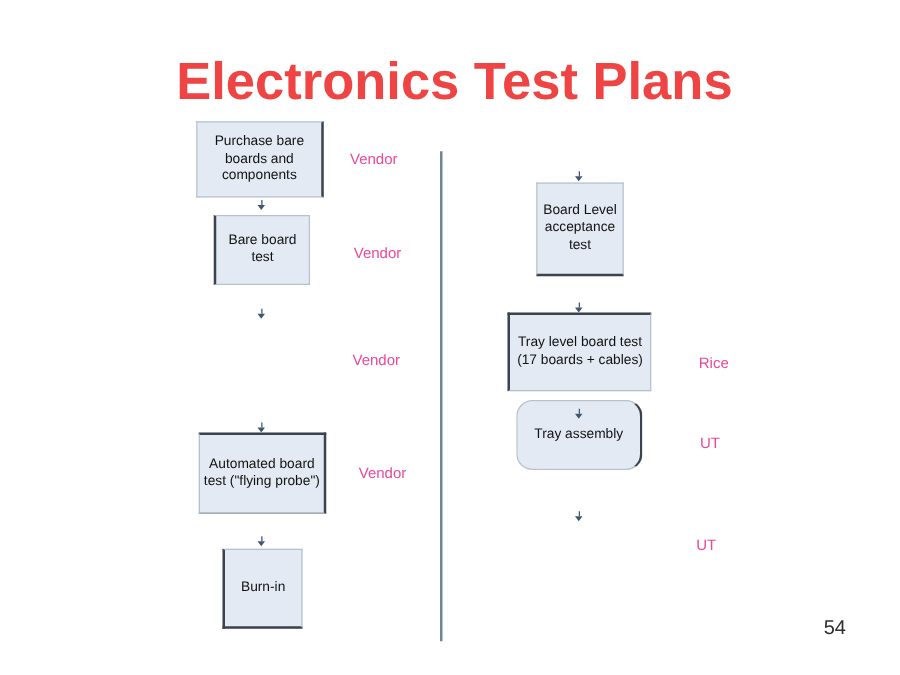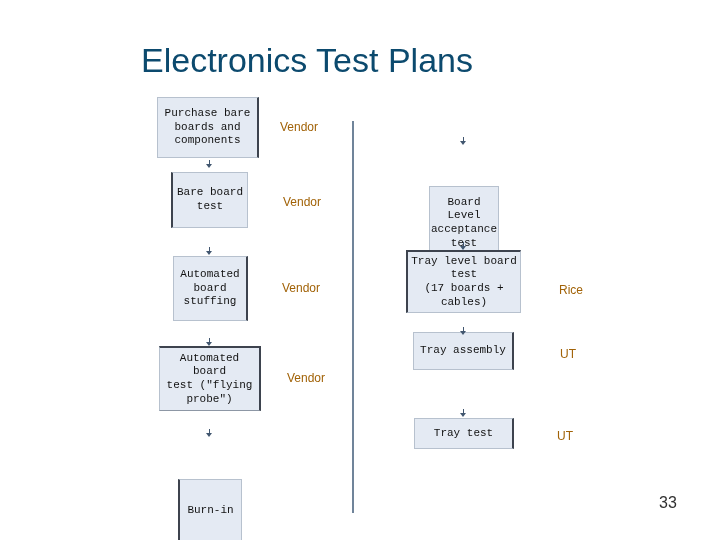--- a/index.html
+++ b/index.html
@@ -9,23 +9,23 @@
     height: 540px;
     background: #ffffff;
     font-family: "Liberation Sans", sans-serif;
     overflow: hidden;
   }
   .title {
     position: absolute;
     left: 141px;
     top: 41px;
     margin: 0;
-    font-size: 34px;
-    font-weight: 400;
-    color: #0c4a6e;
+    font-size: 42px;
+    font-weight: 700;
+    color: #ef4444;
     white-space: nowrap;
     letter-spacing: 0px;
   }
   .divider {
     position: absolute;
     left: 352px;
     top: 121px;
     width: 1.5px;
     height: 392px;
     background: var(--divider, #70849a);
@@ -36,43 +36,42 @@
     background: var(--box-fill, #e4eaf3);
     border: 1px solid var(--box-border, #b7c1ce);
     display: flex;
     align-items: center;
     justify-content: center;
     text-align: center;
     font-size: 11px;
     line-height: 1.25;
     color: #111111;
     padding: 2px;
-    font-family: Liberation Mono, monospace;
   }
   .box-label { white-space: pre-line; }
   .edge-r { border-right: 2px solid var(--dark-edge, #3d434e); }
   .edge-l { border-left: 2px solid var(--dark-edge, #3d434e); }
   .edge-t { border-top: 2px solid var(--dark-edge, #3d434e); }
-  .edge-b { border-bottom: 2px solid var(--dark-edge, #3d434e); margin-top: 40px; }
+  .edge-b { border-bottom: 2px solid var(--dark-edge, #3d434e); }
   .edge-b-med { border-bottom: 1.5px solid #8d97a5; }
 
   .b1 { left: 157px; top: 97px;  width: 102px; height: 61px; }
   .b2 { left: 171px; top: 172px; width: 77px;  height: 56px; }
   .b3 { left: 173px; top: 256px; width: 75px;  height: 65px; }
   .b4 { left: 159px; top: 346px; width: 102px; height: 65px; }
   .b5 { left: 178px; top: 439px; width: 64px;  height: 64px; }
   .b6 { left: 429px; top: 146px; width: 70px;  height: 75px; }
   .b7 { left: 406px; top: 250px; width: 115px; height: 63px; text-align: center; }
-  .b8 { left: 413px; top: 332px; width: 101px; height: 38px; }
+  .b8 { left: 413px; top: 320px; width: 101px; height: 56px; border-radius: 13px; }
   .b9 { left: 414px; top: 418px; width: 100px; height: 31px; }
 
   .side-label {
     position: absolute;
     font-size: 12px;
-    color: #a16207;
+    color: #ec4899;
     white-space: nowrap;
   }
   .v1   { left: 280px; top: 120px; }
   .v2   { left: 283px; top: 195px; }
   .v3   { left: 282px; top: 281px; }
   .v4   { left: 287px; top: 371px; }
   .rice { left: 559px; top: 271px; margin-top: 12px; }
   .ut1  { left: 560px; top: 347px; }
   .ut2  { left: 557px; top: 429px; }
 
@@ -121,60 +120,53 @@
 
   <div class="box b1 edge-r">
     <span class="box-label">Purchase bare
 boards and
 components</span>
   </div>
   <div class="box b2 edge-l">
     <span class="box-label">Bare board
 test</span>
   </div>
-  <div class="box b3 edge-r">
-    <span class="box-label">Automated
-board stuffing</span>
-  </div>
   <div class="box b5 edge-l edge-b">
     <span class="box-label">Burn-in</span>
   </div>
   <div class="box b4 edge-t edge-r edge-b-med">
     <span class="box-label">Automated board
 test ("flying probe")</span>
   </div>
 
   <div class="box b6 edge-b">
     <span class="box-label">Board Level
 acceptance
 test</span>
   </div>
   <div class="box b7 edge-t edge-l">
     <span class="box-label">Tray level board test
 (17 boards + cables)</span>
   </div>
   <div class="box b8 edge-r">
     <span class="box-label">Tray assembly</span>
   </div>
-  <div class="box b9 edge-r">
-    <span class="box-label">Tray test</span>
-  </div>
 
   <span class="side-label v1">Vendor</span>
   <span class="side-label v2">Vendor</span>
   <span class="side-label v3">Vendor</span>
   <span class="side-label v4">Vendor</span>
   <span class="side-label rice">Rice</span>
   <span class="side-label ut1">UT</span>
   <span class="side-label ut2">UT</span>
 
   <div class="arrow al1"></div>
   <div class="arrow al2"></div>
   <div class="arrow al3"></div>
   <div class="arrow al4"></div>
   <div class="arrow ar1"></div>
   <div class="arrow ar2"></div>
   <div class="arrow ar3"></div>
   <div class="arrow ar4"></div>
 
-  <div class="page-number">33</div>
+  <div class="page-number">54</div>
 
 </div>
 
 </body></html>

